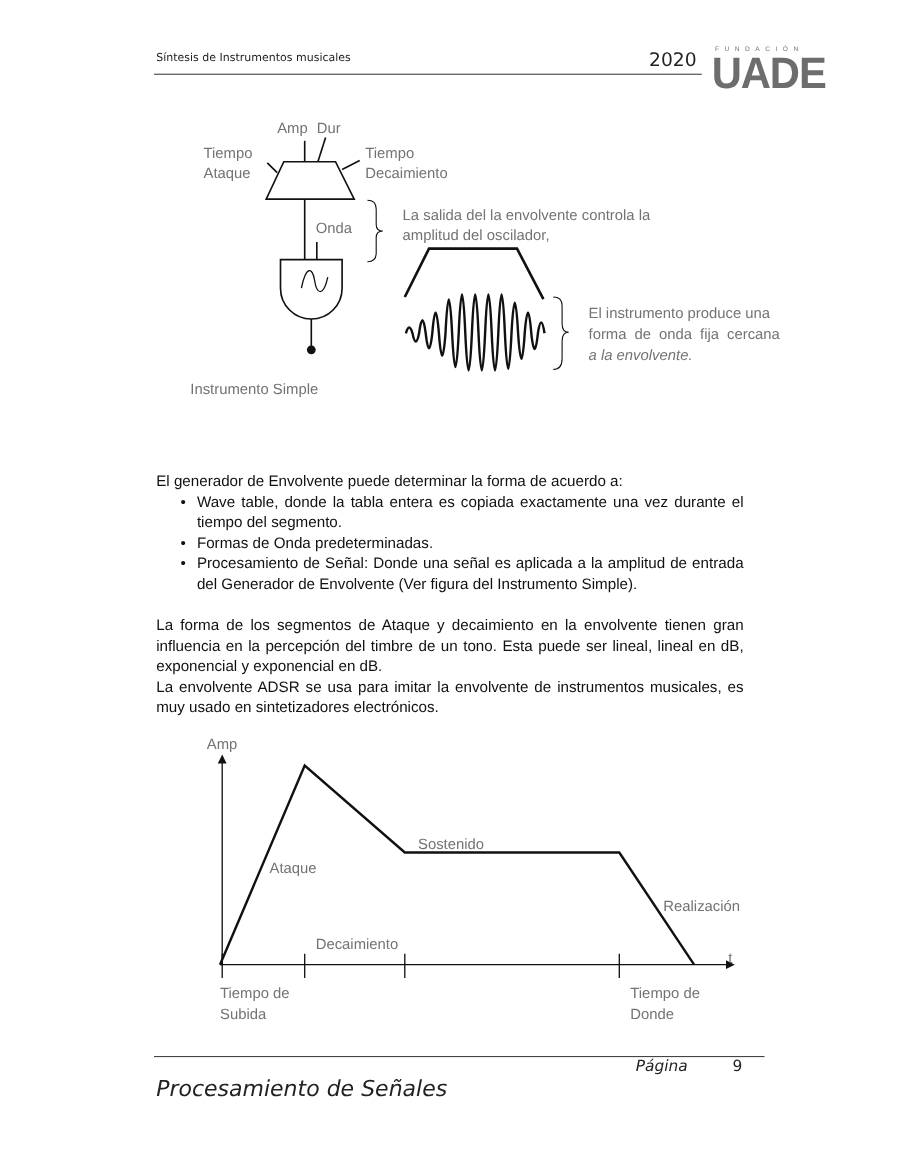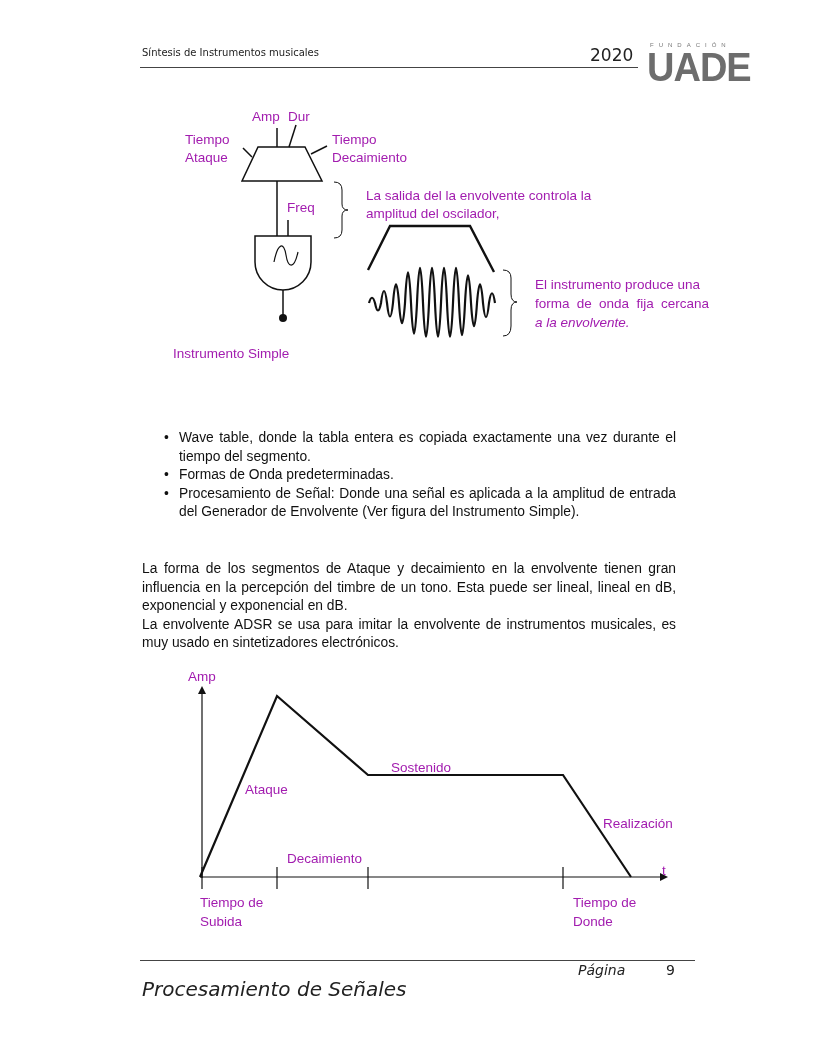--- a/index.html
+++ b/index.html
@@ -3,21 +3,21 @@
 <meta charset="utf-8">
 <style>
   html,body{margin:0;padding:0;background:#fff;}
   body{width:817px;height:1057px;position:relative;overflow:hidden;font-family:"Liberation Sans",sans-serif;color:#111;}
   .abs{position:absolute;}
   .hdr-title{left:142px;top:47px;font-family:"DejaVu Sans",sans-serif;font-size:10px;color:#222;}
   .hdr-year{left:590px;top:45px;font-family:"DejaVu Sans",sans-serif;font-size:17px;color:#222;}
   .hdr-line{left:140px;top:67px;width:498px;height:1px;background:#444;}
   .logo-small{left:650px;top:42px;font-size:6px;letter-spacing:5px;color:#777;}
   .logo-big{left:647px;top:46px;font-size:38px;font-weight:bold;color:#6d6d6d;letter-spacing:-1px;transform:scaleY(1.05);}
-  .lbl{font-family:"Liberation Sans",sans-serif;font-size:13.5px;line-height:18px;color:#a21caf;}
+  .lbl{font-family:"Liberation Sans",sans-serif;font-size:13.5px;line-height:18px;color:#737373;}
   .body{left:142px;width:534px;font-size:13.8px;line-height:18.5px;text-align:justify;}
   .body p{margin:0;}
   ul.bul{margin:0;padding:0;list-style:none;}
   ul.bul li{position:relative;padding-left:37px;margin-left:0;}
   ul.bul li::before{content:"\2022";position:absolute;left:22px;top:0;}
   .ftr-line{left:140px;top:960px;width:555px;height:1px;background:#444;}
   .ftr-left{left:142px;top:962px;font-family:"DejaVu Sans",sans-serif;font-style:italic;font-size:20px;color:#222;margin-top:15px;}
   .ftr-pg{left:578px;top:962px;font-family:"DejaVu Sans",sans-serif;font-style:italic;font-size:14px;color:#222;}
   .ftr-num{left:666px;top:962px;font-family:"DejaVu Sans",sans-serif;font-size:14px;color:#222;}
 </style>
@@ -62,29 +62,30 @@
   </g>
   <circle cx="283" cy="318" r="4" fill="#111"></circle>
 </svg>
 
 <div class="abs lbl" style="left:252px;top:108px;">Amp</div>
 <div class="abs lbl" style="left:288px;top:108px;">Dur</div>
 <div class="abs lbl" style="left:185px;top:131px;">Tiempo</div>
 <div class="abs lbl" style="left:185px;top:149px;">Ataque</div>
 <div class="abs lbl" style="left:332px;top:131px;">Tiempo</div>
 <div class="abs lbl" style="left:332px;top:149px;">Decaimiento</div>
-<div class="abs lbl" style="left:287px;top:199px;">Freq</div>
+<div class="abs lbl" style="left:287px;top:199px;">Onda</div>
 <div class="abs lbl" style="left:366px;top:187px;">La salida del la envolvente controla la</div>
 <div class="abs lbl" style="left:366px;top:205px;">amplitud del oscilador,</div>
 <div class="abs lbl" style="left:535px;top:276px;">El instrumento produce una</div>
 <div class="abs lbl" style="left:535px;top:295px;width:174px;text-align:justify;text-align-last:justify;">forma de onda fija cercana</div>
 <div class="abs lbl" style="left:535px;top:314px;font-style:italic;">a la envolvente.</div>
 <div class="abs lbl" style="left:173px;top:345px;">Instrumento Simple</div>
 
 <div class="abs body" style="top:429px;">
+  <p>El generador de Envolvente puede determinar la forma de acuerdo a:</p>
   <ul class="bul">
     <li>Wave table, donde la tabla entera es copiada exactamente una vez durante el tiempo del segmento.</li>
     <li>Formas de Onda predeterminadas.</li>
     <li>Procesamiento de Señal: Donde una señal es aplicada a la amplitud de entrada del Generador de Envolvente (Ver figura del Instrumento Simple).</li>
   </ul>
 </div>
 <div class="abs body" style="top:560px;">
   <p>La forma de los segmentos de  Ataque  y decaimiento en la envolvente tienen gran influencia en la percepción del timbre de un tono. Esta puede ser lineal, lineal en dB, exponencial y exponencial en dB.</p>
   <p>La envolvente  ADSR se usa para imitar la envolvente de instrumentos musicales, es muy usado en sintetizadores electrónicos.</p>
 </div>
@@ -103,21 +104,21 @@
     <line x1="368" y1="207" x2="368" y2="229" stroke-width="1.2"></line>
     <line x1="563" y1="207" x2="563" y2="229" stroke-width="1.2"></line>
 
     <polyline points="200,217 277,36 368,115 563,115 631,217" stroke-width="2.2"></polyline>
   </g>
 </svg>
 <div class="abs lbl" style="left:188px;top:668px;">Amp</div>
 <div class="abs lbl" style="left:662px;top:862px;">t</div>
 <div class="abs lbl" style="left:245px;top:781px;">Ataque</div>
 <div class="abs lbl" style="left:287px;top:850px;">Decaimiento</div>
-<div class="abs lbl" style="left:391px;top:759px;">Sostenido</div>
+<div class="abs lbl" style="left:380px;top:759px;">Sostenido</div>
 <div class="abs lbl" style="left:603px;top:815px;">Realización</div>
 <div class="abs lbl" style="left:200px;top:894px;">Tiempo de</div>
 <div class="abs lbl" style="left:200px;top:913px;">Subida</div>
 <div class="abs lbl" style="left:573px;top:894px;">Tiempo de</div>
 <div class="abs lbl" style="left:573px;top:913px;">Donde</div>
 
 <div class="abs ftr-line"></div>
 <div class="abs ftr-left">Procesamiento de Señales</div>
 <div class="abs ftr-pg">Página</div>
 <div class="abs ftr-num">9</div>

